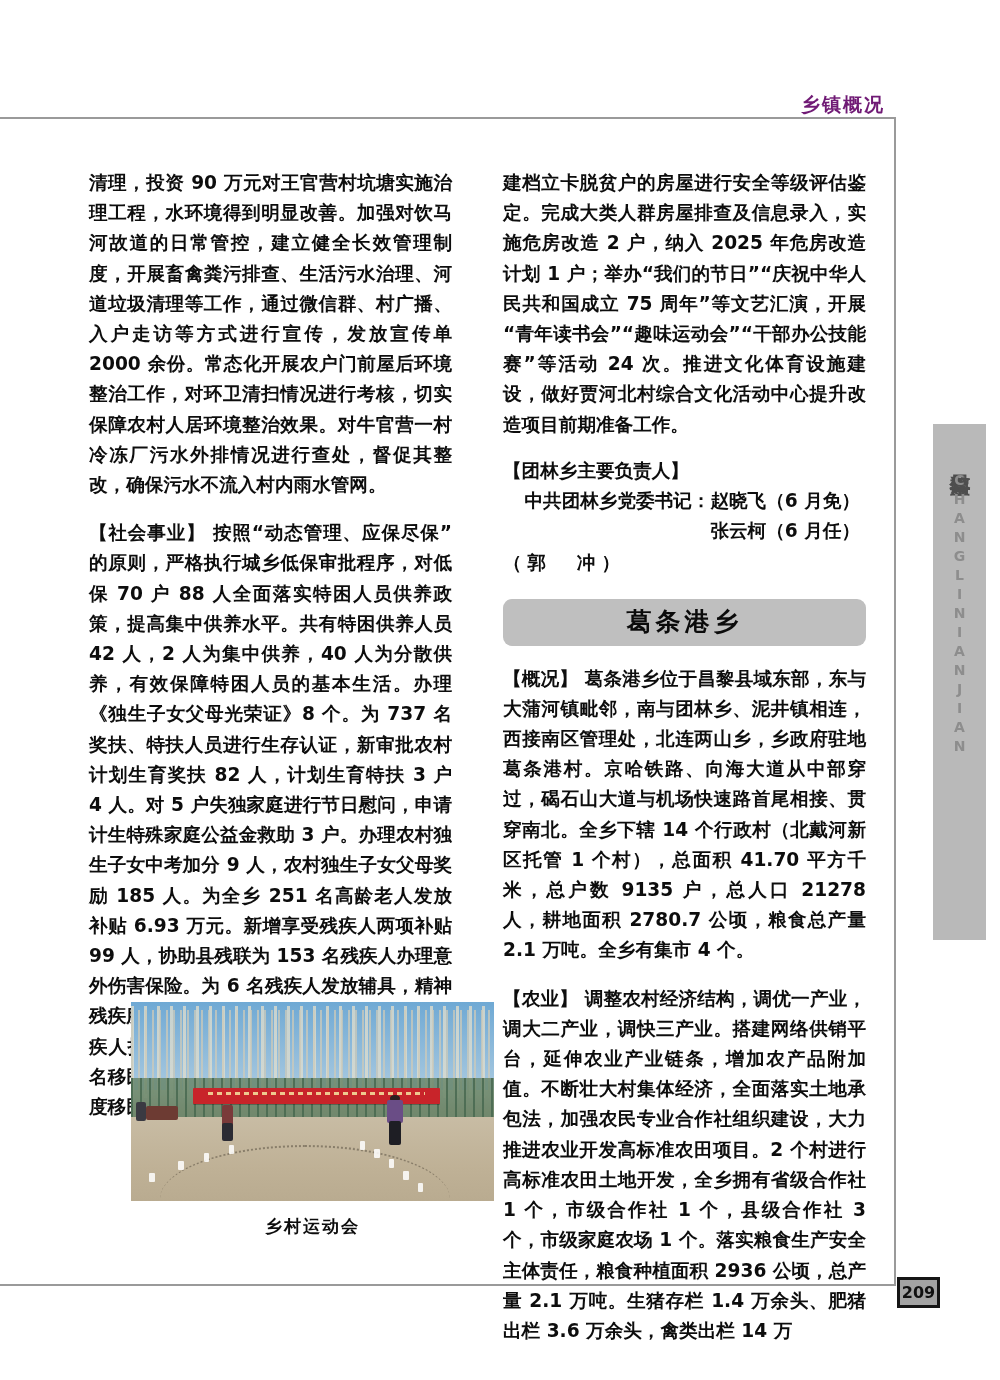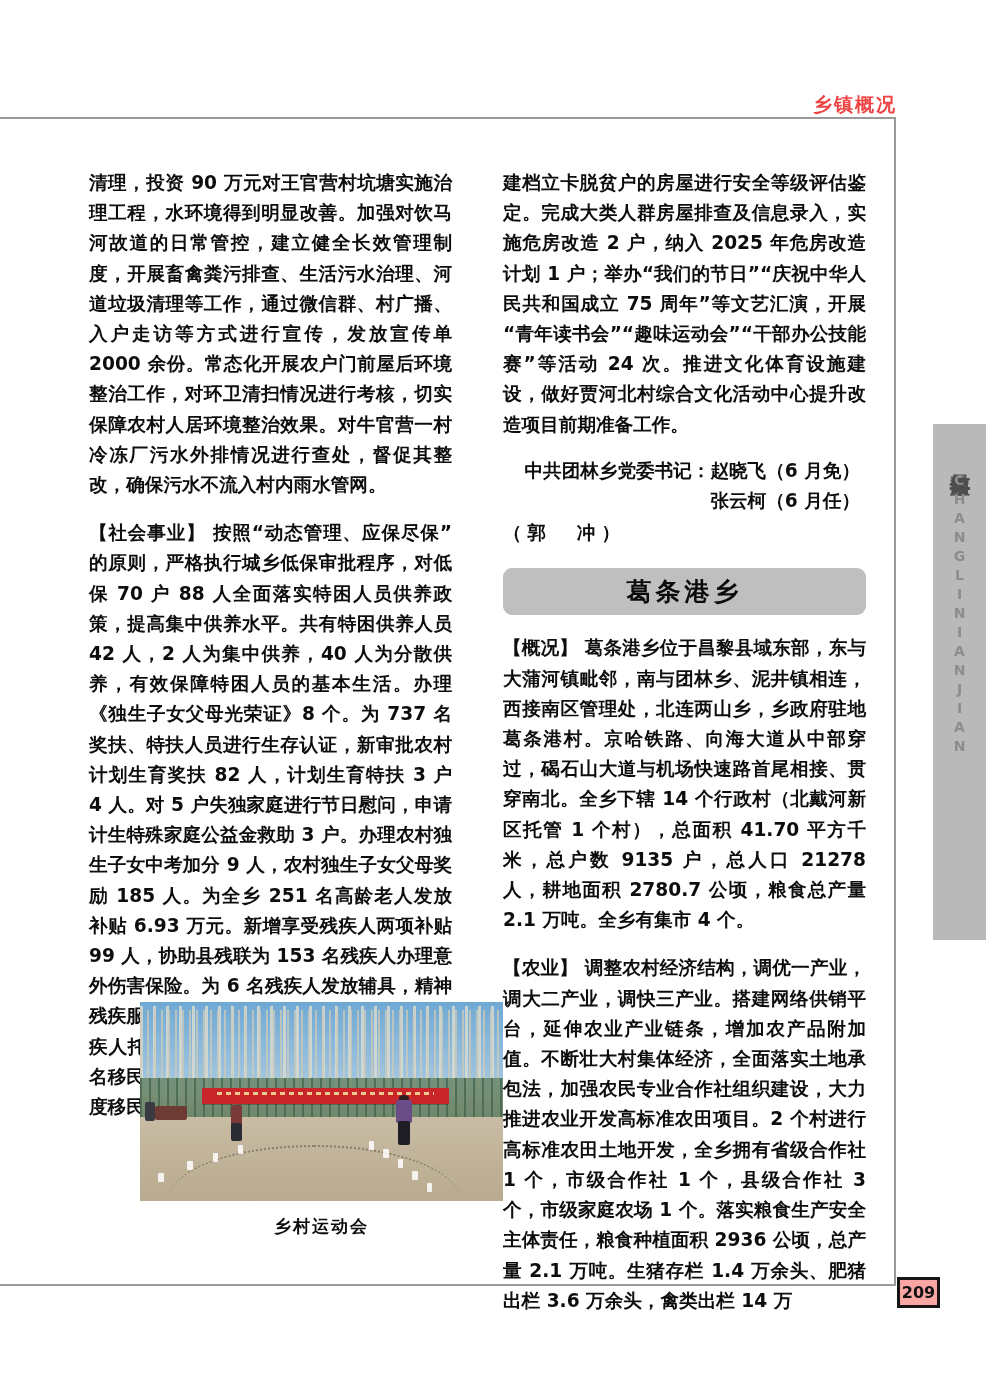--- a/index.html
+++ b/index.html
@@ -16,24 +16,24 @@
   .page-frame{
     position:absolute;left:0;top:117px;width:896px;height:1169px;
     border-top:2px solid #9a9a9a;
     border-right:2px solid #9a9a9a;
     border-bottom:2px solid #9a9a9a;
     box-sizing:border-box;
   }
 
   
   .running-head{
-    position:absolute;right:103px;top:92px;
+    position:absolute;right:115px;top:92px;
     font-family:"DejaVu Sans","Liberation Sans",sans-serif;
     font-weight:bold;font-size:19px;letter-spacing:2px;
-    color:#ef4444;
+    color:#701a75;
   }
 
   
   .col{
     position:absolute;top:152px;width:363px;
     font-size:18.6px;line-height:30.2px;
     font-weight:bold;
     text-align:justify;
     text-justify:inter-ideograph;
     color:#0d0d0d;
@@ -55,21 +55,21 @@
   
   .banner{
     margin-top:20px;
     height:47px;background:#bfbfbf;
     display:flex;align-items:center;justify-content:center;
     font-size:25px;font-weight:bold;letter-spacing:4px;color:#0b0b0b;border-radius:9px;
   }
   .banner-wrap{margin-bottom:18px;}
 
   
-  .figure{position:absolute;left:100px;top:986px;width:363px;}
+  .figure{position:absolute;left:91px;top:986px;width:363px;}
   .photo{
     width:363px;height:199px;position:relative;overflow:hidden;
     background:linear-gradient(#7fb4da 0%,#9ac6e3 28%,#cfd8d2 42%,#c9bda8 55%,#c3b59f 100%);
   }
   .sky{position:absolute;left:0;top:0;width:100%;height:44%;
        background:linear-gradient(#6fa9d4,#a8c9e0);}
   .trees{position:absolute;left:0;top:2%;width:100%;height:46%;
      background:
       repeating-linear-gradient(90deg,
         rgba(225,222,205,.90) 0px, rgba(225,222,205,.90) 3px,
@@ -126,21 +126,21 @@
   }
   .side-en{
     margin-top:14px;
     font-size:14px;font-weight:bold;color:#8d8d8d;letter-spacing:3px;
     writing-mode:vertical-rl;text-orientation:upright;
   }
 
   
   .page-no{
     position:absolute;left:897px;top:1277px;
-    width:43px;height:31px;background:#fca5a5;
+    width:43px;height:31px;background:#a3a3a3;
     border:3px solid #151515;
     display:flex;align-items:center;justify-content:center;
     font-size:16px;font-weight:bold;color:#111;letter-spacing:0px;
     box-sizing:border-box;
   }
 </style>
 </head>
 <body>
 
 <div class="running-head">乡镇概况</div>
@@ -181,20 +181,21 @@
     <div class="bottle" style="left:75%;top:85%"></div>
     <div class="bottle" style="left:79%;top:91%"></div>
   </div>
   <figcaption class="caption">乡村运动会</figcaption>
 </figure>
 
 <div class="col col-right">
   <p class="para">建档立卡脱贫户的房屋进行安全等级评估鉴定。完成大类人群房屋排查及信息录入，实施危房改造 2 户，纳入 2025 年危房改造计划 1 户；举办“我们的节日”“庆祝中华人民共和国成立 75 周年”等文艺汇演，开展“青年读书会”“趣味运动会”“干部办公技能赛”等活动 24 次。推进文化体育设施建设，做好贾河北村综合文化活动中心提升改造项目前期准备工作。</p>
 
   <div class="roster">
+    <span class="r-title">【团林乡主要负责人】</span>
     <span class="r-line">中共团林乡党委书记：赵晓飞（6 月免）</span>
     <span class="r-line indent-a">张云柯（6 月任）</span>
     <span class="r-sign">（郭　冲）</span>
   </div>
 
   <div class="banner-wrap">
     <div class="banner">葛条港乡</div>
   </div>
 
   <p class="para">

